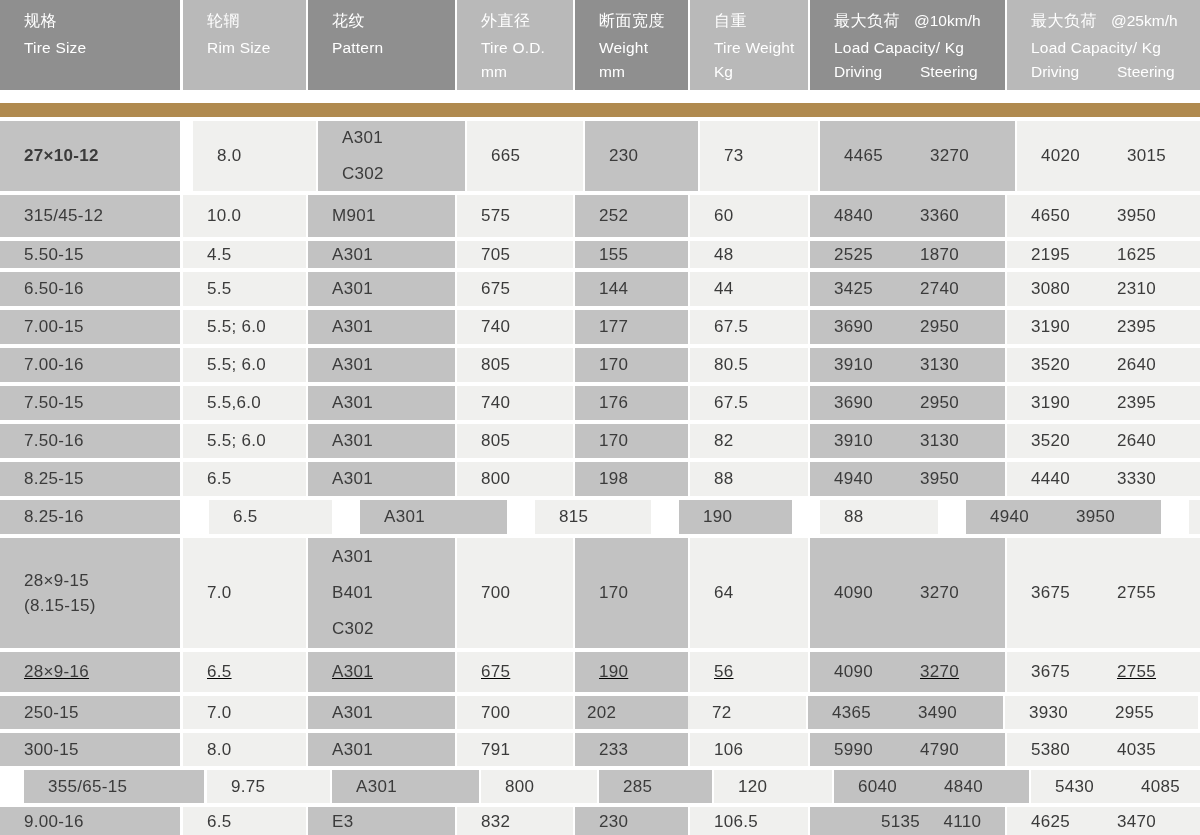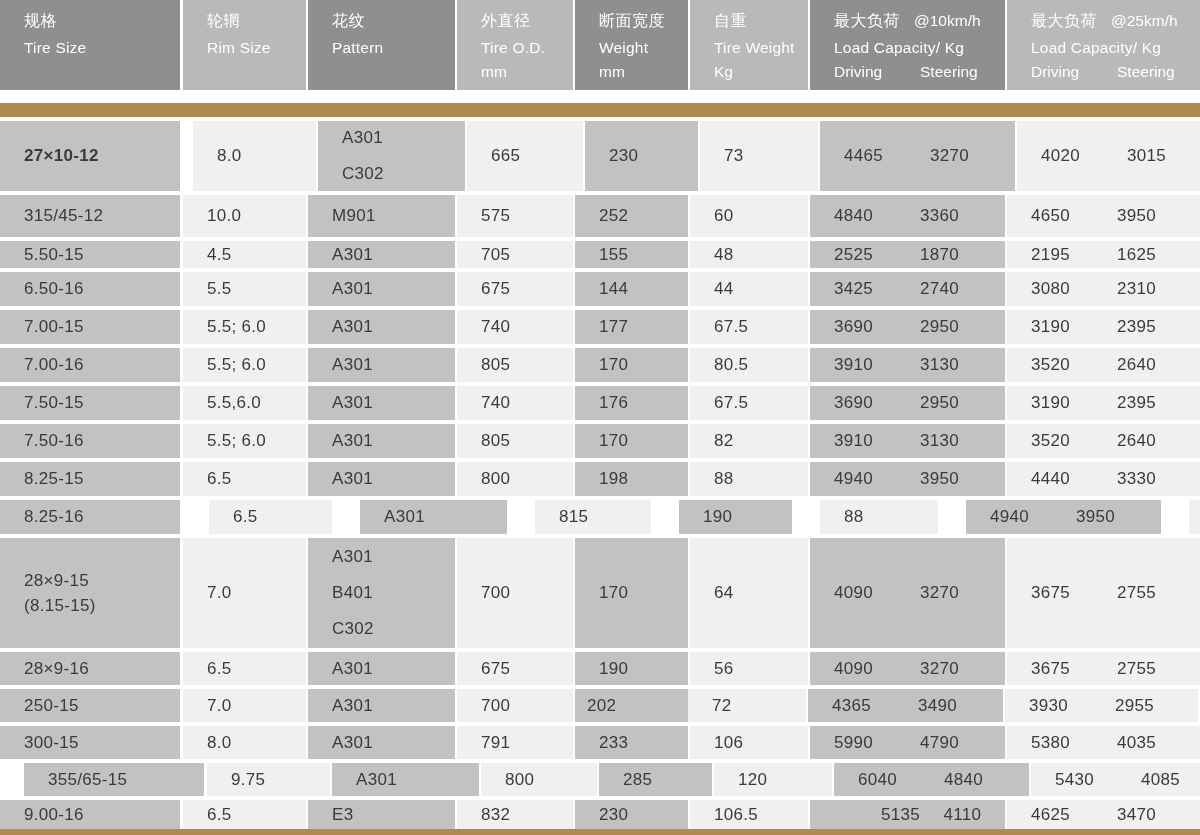--- a/index.html
+++ b/index.html
@@ -379,21 +379,21 @@
         <div class="cell light" style="flex: 0 0 118px; margin-right: 2px;">
           <div class="line">64</div>
         </div>
         <div class="cell dark" style="flex: 0 0 195px; margin-right: 2px;">
           <div class="line"><span class="num-d">4090</span><span>3270</span></div>
         </div>
         <div class="cell light" style="flex: 0 0 193px; margin-right: 0px;">
           <div class="line"><span class="num-d">3675</span><span>2755</span></div>
         </div>
       </div>
-      <div class="trow" style="height: 33px;">
+      <div class="trow" style="height: 40px; text-decoration: underline;">
         <div class="cell dark cell-tire" style="flex: 0 0 180px; margin-right: 3px;">
           <div class="line">28×9-16</div>
         </div>
         <div class="cell light" style="flex: 0 0 123px; margin-right: 2px;">
           <div class="line">6.5</div>
         </div>
         <div class="cell dark cell-pattern" style="flex: 0 0 147px; margin-right: 2px;">
           <div class="line">A301</div>
         </div>
         <div class="cell light" style="flex: 0 0 116px; margin-right: 2px;">

